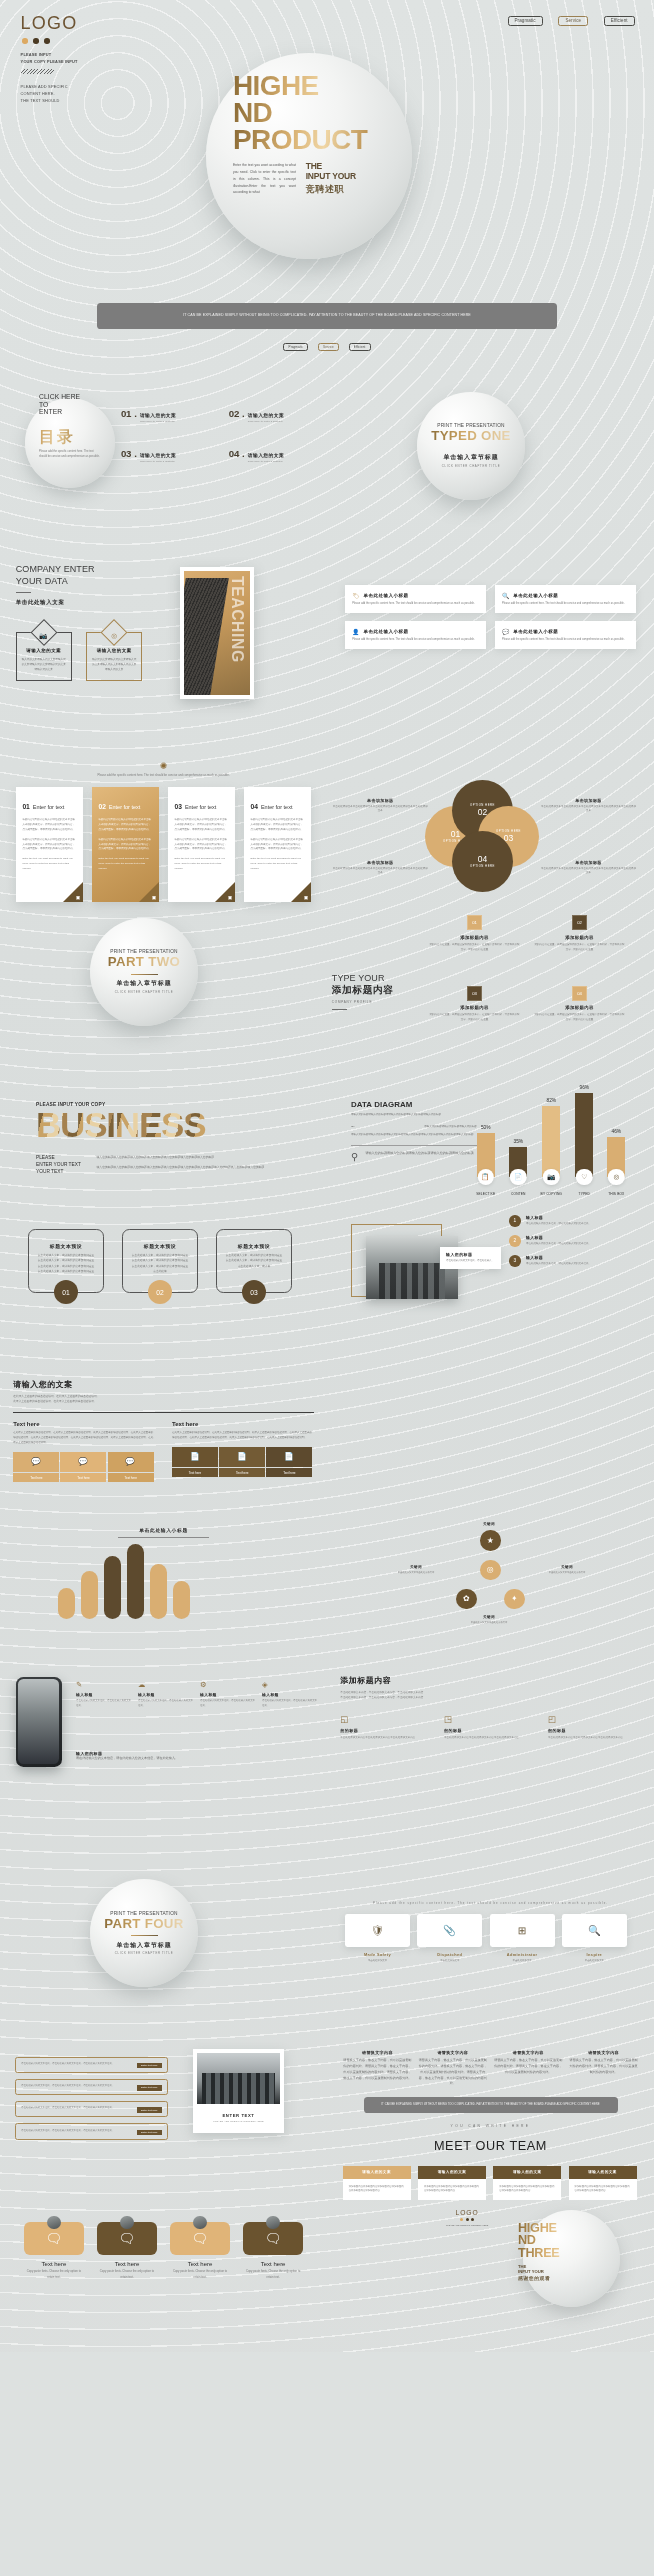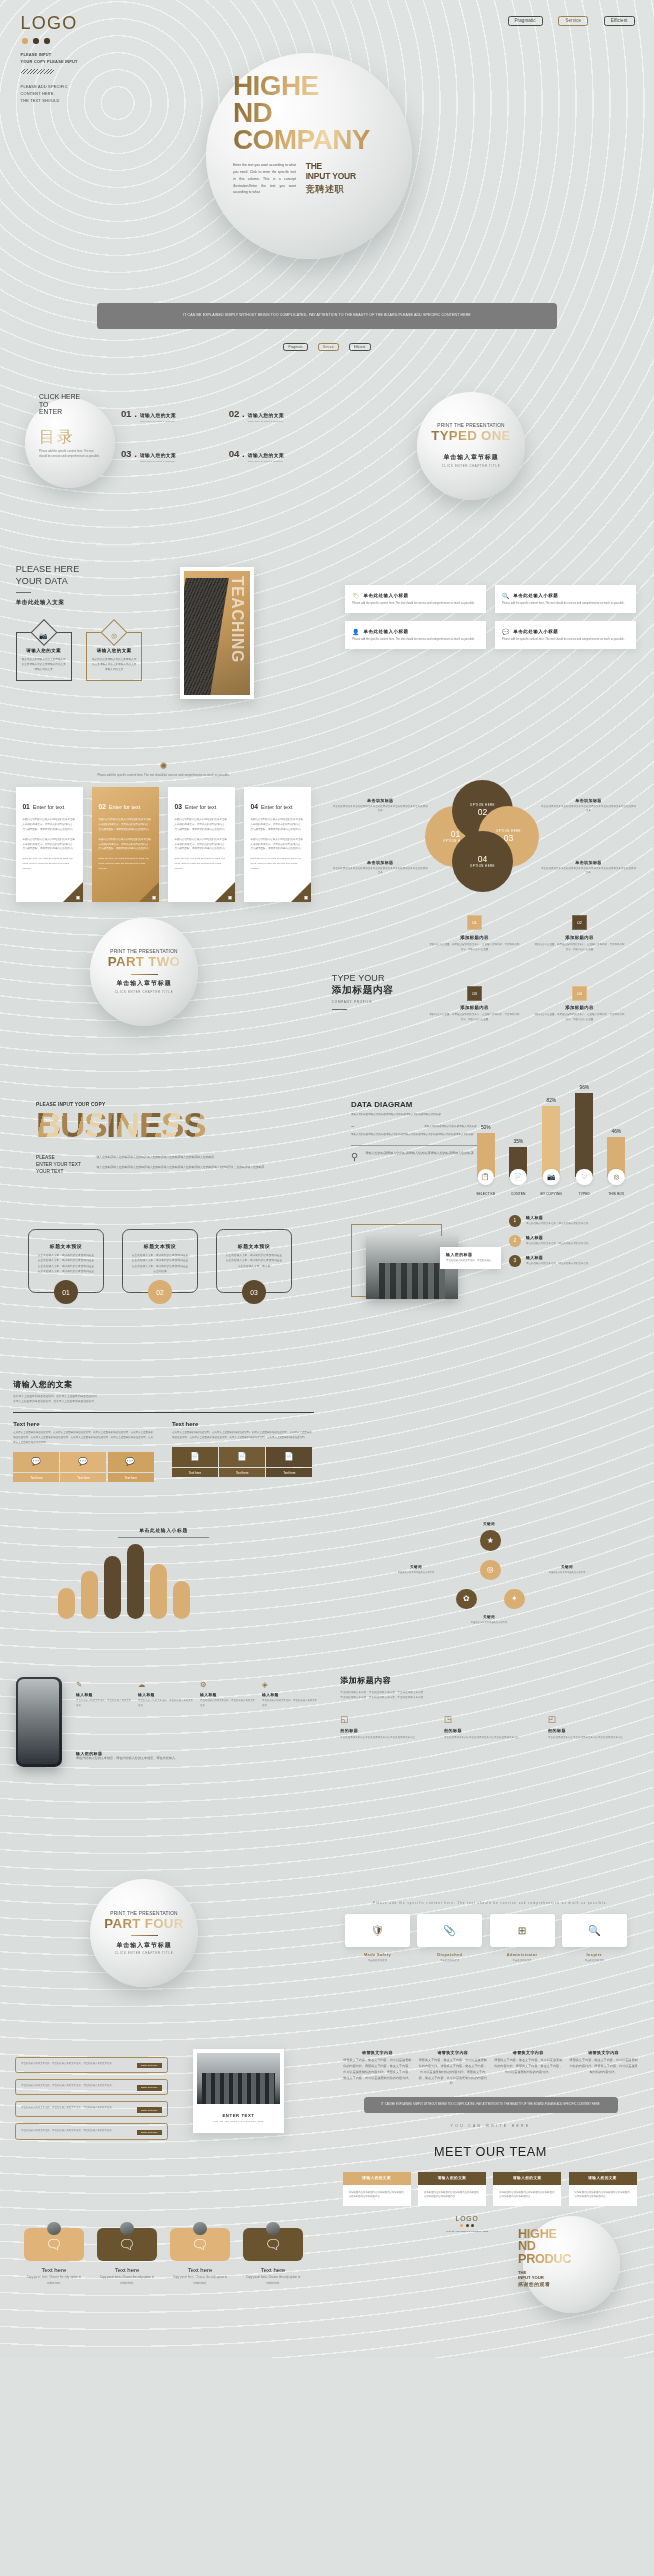--- a/index.html
+++ b/index.html
@@ -75,21 +75,21 @@
   .h-cn { font-size: 6.7px; font-weight: 700; color:#2f2f2f; letter-spacing:0.6px; }
   .rule { width: 15.7px; height:0.6px; background:#6d6d6d; margin: 5.5px 0; }
   .tiny { font-size: 3.1px; line-height:1.85; color:#6a6a6a; }
 
   
   .s-toc { height: 139px; position:relative; }
   .toc-orb { position:absolute; left: 25.4px; top: 22px; width: 90px; height:90px; border-radius:50%;
     background: radial-gradient(circle at 34% 27%, #fff 0%, #f2f3f2 34%, #dcdfde 70%, #c0c5c3 100%);
     box-shadow: 0 7.3px 15.7px rgba(100,110,110,.28); }
   .toc-head { position:absolute; left: 39px; top: 17px; font-size: 6.7px; line-height:1.12; color:#333; letter-spacing:0.1px;}
-  .toc-cn { position:absolute; left: 39px; top: 51px; font-size: 15.7px; font-weight:400; letter-spacing:2.4px;
+  .toc-cn { position:absolute; left: 39px; top: 51px; font-size: 15.7px; font-weight:700; letter-spacing:2.4px;
     background: linear-gradient(90deg,#caa263,#e7cc9a,#b08b4d);
     -webkit-background-clip:text; background-clip:text; color:transparent;}
   .toc-note { position:absolute; left:39px; top:74px; width: 61px; font-size:2.7px; line-height:1.8; color:#7b7b7b;}
   .toc-grid { position:absolute; left: 121px; top: 31.5px; width: 200px;
               display:grid; grid-template-columns: 1fr 1fr; gap: 25.4px 15.7px; }
   .toc-item { display:flex; align-items:flex-start; gap:3px; }
   .toc-num { font-size: 9.7px; font-weight:700; color:#4a4031; letter-spacing:-0.3px; }
   .toc-dot { font-size:9.7px; color:#4a4031; font-weight:700; }
   .toc-tt { font-size: 4.8px; font-weight:700; color:#2d2d2d; letter-spacing:0.4px; }
   .toc-ts { font-size: 2.5px; color:#8a8a8a; margin-top:1.2px; letter-spacing:0.1px;}
@@ -318,21 +318,21 @@
           box-shadow: 0 3.6px 11px rgba(100,110,110,.25); }
   .city-img { height: 51px; background: linear-gradient(180deg,#c9ced0 0%,#8d9395 55%,#2e3234 100%); position:relative; overflow:hidden;}
   .city-img::after{content:"";position:absolute;left:6%;bottom:0;width:88%;height:62%;
     background: repeating-linear-gradient(90deg,#24282a 0 4.2px,#596063 4.2px 9px);}
   .city-cap { text-align:center; padding: 8.5px 0 6px; }
   .city-cap h6 { font-size: 4.2px; font-weight:700; color:#2a2a2a; letter-spacing:0.6px;}
   .city-cap p { font-size:2.3px; color:#909090; margin-top:2.4px; letter-spacing:0.2px;}
 
   
   .team-eye { text-align:center; font-size:3.3px; letter-spacing:2.4px; color:#6f6f6f; }
-  .team-title { text-align:center; font-size: 12.7px; color:#232323; letter-spacing:0.6px; margin-top:17px;}
+  .team-title { text-align:center; font-size: 12.7px; color:#232323; letter-spacing:0.6px; margin-top:11px;}
   .team-grid { display:flex; gap: 7.3px; padding: 13.3px 15.7px 0; }
   .team-card { width: 68px; }
   .team-bar { padding: 4.2px 0; text-align:center; font-size:3.6px; font-weight:700; color:#fff; letter-spacing:0.5px;}
   .team-body { background:#fff; padding: 6px; }
   .team-body p { font-size:2.4px; line-height:1.95; color:#7e7e7e; }
 
   
   .chat-grid { display:flex; gap: 13.3px; padding: 0 24px; justify-content:center; }
   .chat-card { width: 67px; text-align:center; }
   .chat-av { width: 13.3px; height:13.3px; border-radius:50%; margin: 0 auto -6.7px;
@@ -386,21 +386,21 @@
   <div class="chips">
     <span class="chip">Pragmatic</span>
     <span class="chip gold">Service</span>
     <span class="chip">Efficient</span>
   </div>
 
   <div class="orb"></div>
   <div class="hero-text">
     <div class="hero-big">HIGHE</div>
     <div class="hero-big">ND</div>
-    <div class="hero-big">COMPANY</div>
+    <div class="hero-big">PRODUCT</div>
     <div class="hero-lower">
       <div class="hero-para">Enter the text you want according to what you need. Click to enter the specific text in this column. This is a concept illustration.Enter the text you want according to what</div>
       <div class="hero-right">
         <div class="hl1">THE</div>
         <div class="hl2">INPUT YOUR</div>
         <div class="hl3">竞聘述职</div>
       </div>
     </div>
   </div>
 
@@ -459,21 +459,21 @@
   </div>
 </div>
 
 <div class="banner-wrap" style="position:static;padding:3.6px 0 8.5px">
   <div class="banner" style="width:418px">IT CAN BE EXPLAINED SIMPLY WITHOUT BEING TOO COMPLICATED. PAY ATTENTION TO THE BEAUTY OF THE BOARD.PLEASE ADD SPECIFIC CONTENT HERE</div>
 </div>
 
 <div class="row2">
   <div class="half teach">
     <div style="position:absolute;left:15.7px;top:11px">
-      <div class="h-en">PLEASE HERE</div>
+      <div class="h-en">COMPANY ENTER</div>
       <div class="h-en">YOUR DATA</div>
       <div class="rule"></div>
       <div class="h-cn" style="font-size:5.5px">单击此处输入文案</div>
     </div>
     <div class="diamond-cards">
       <div class="dcard">
         <span class="dia"></span>
         <span class="dia-ico">📷</span>
         <h5>请输入您的文案</h5>
         <p>输入您的文案请输入您的文案请输入您的文案请输入您的文案请输入您的文案请输入您的文案</p>
@@ -1105,21 +1105,21 @@
         <i style="background:#dca962"></i>
           <i style="background:#4b3b24"></i>
           <i style="background:#4b3b24"></i>
       </div>
       <p>PLEASE ADD SPECIFIC CONTENT HERE</p>
     </div>
     <div class="foot-orb"></div>
     <div class="foot-text">
       <div class="foot-big">HIGHE</div>
       <div class="foot-big">ND</div>
-      <div class="foot-big">PRODUC</div>
+      <div class="foot-big">THREE</div>
       <div class="foot-sub">
         <div class="a">THE</div>
         <div class="a">INPUT YOUR</div>
         <div class="b">感谢您的观看</div>
       </div>
     </div>
   </div>
 </div>
 
 <div class="banner-wrap" style="position:static;padding:4.8px 0 12px">

